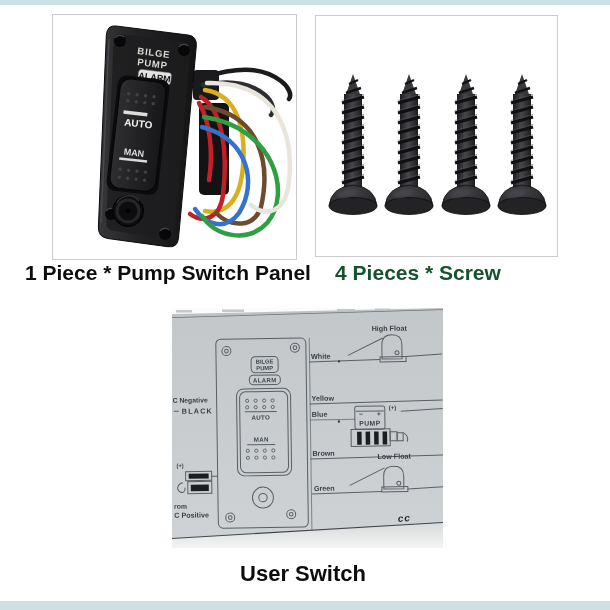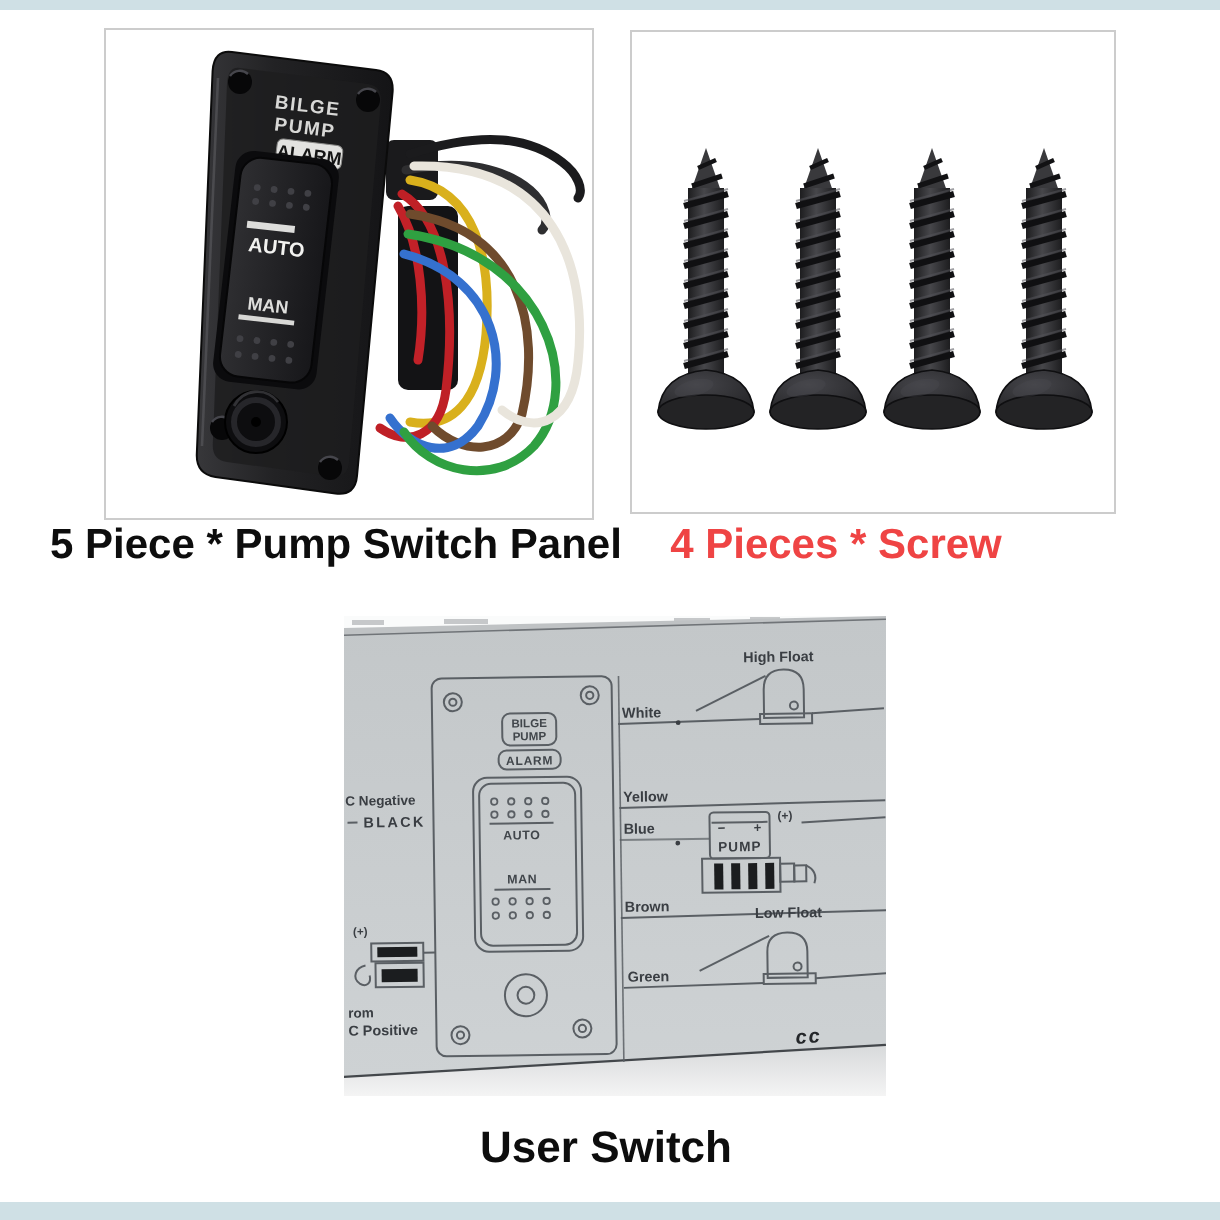--- a/index.html
+++ b/index.html
@@ -175,22 +175,22 @@
         </g>
       <g>
           <use href="#screw-shape" x="150" y="0"></use>
         </g>
       <g>
           <use href="#screw-shape" x="206" y="0"></use>
         </g>
     </svg>
   </div>
 
-  <div class="caption caption-panel" style="color: rgb(13, 13, 13);">5 Piece * Pump Switch Panel</div>
-  <div class="caption caption-screws" style="color: #ef4444;">4 Pieces * Screw</div>
+  <div class="caption caption-panel" style="color: rgb(13, 13, 13);">1 Piece * Pump Switch Panel</div>
+  <div class="caption caption-screws" style="color: #14532d;">4 Pieces * Screw</div>
 
   <div class="manual-photo">
     <svg width="271" height="240" viewBox="0 0 271 240">
       <defs>
         <linearGradient id="paperGrad" x1="0" y1="0" x2="0" y2="1">
           <stop offset="0" stop-color="#c3c7c9"></stop>
             <stop offset="1" stop-color="#ced2d4"></stop>
         </linearGradient>
         <linearGradient id="belowGrad" x1="0" y1="0" x2="0" y2="1">
           <stop offset="0" stop-color="#d8dadb"></stop>

